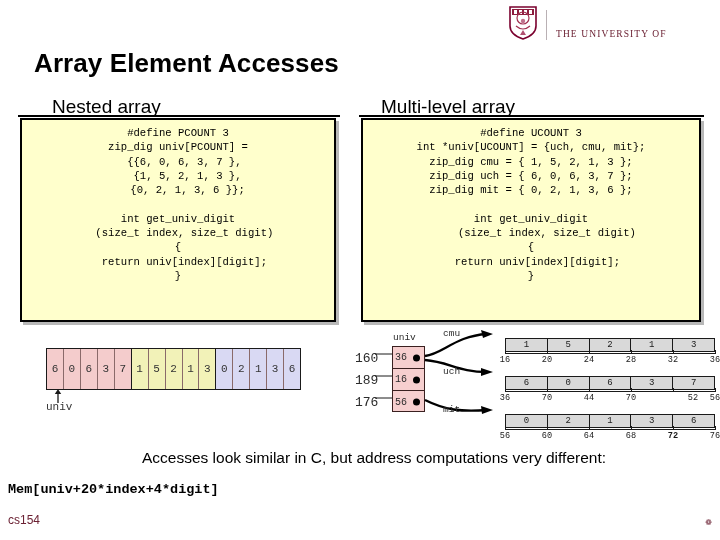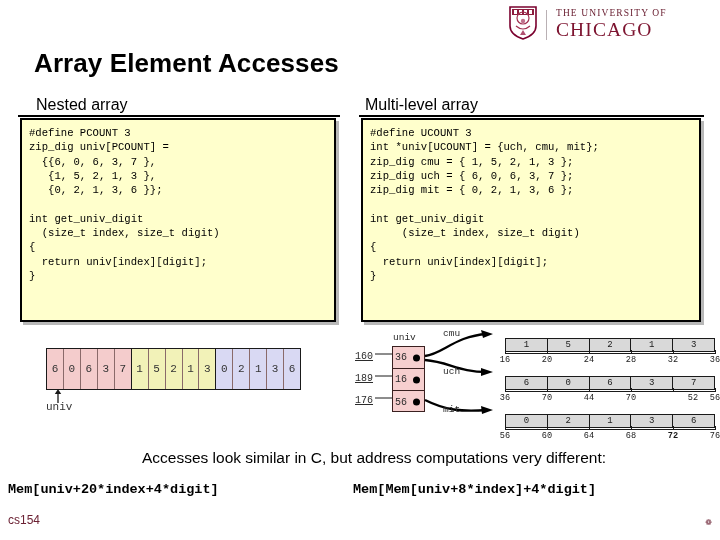--- a/index.html
+++ b/index.html
@@ -72,23 +72,24 @@
     top: 48px;
     font-size: 26px;
     font-weight: bold;
     color: #000000;
     letter-spacing: 0.1px;
   }
 
   
   .col-head {
     position: absolute;
-    font-size: 16px;
+    font-size: 19px;
     color: #000;
     font-weight: normal;
+    margin-left: 16px;
   }
   .col-head.left  { left: 36px;  top: 96px; }
   .col-head.right { left: 365px; top: 96px; }
 
   .head-rule {
     position: absolute;
     height: 2px;
     background: #000;
   }
   .head-rule.left  { left: 18px;  top: 115px; width: 322px; }
@@ -101,20 +102,21 @@
     border: 2px solid #000000;
     box-shadow: 3px 3px 0 rgba(0,0,0,0.28);
     font-family: "Liberation Mono", monospace;
     font-size: 10.6px;
     line-height: 14.3px;
     color: #000;
     white-space: pre;
     box-sizing: border-box;
     padding: 6px 7px 17px 7px;
     overflow: hidden;
+    text-align: center;
   }
   .code-box.left {
     left: 20px;
     top: 118px;
     width: 316px;
     height: 204px;
   }
   .code-box.right {
     left: 361px;
     top: 118px;
@@ -173,23 +175,22 @@
   .diagram-right {
     position: absolute;
     left: 355px;
     top: 328px;
     width: 365px;
     height: 112px;
   }
   .addr-label {
     position: absolute;
     font-family: "Liberation Mono", monospace;
-    font-size: 10px;
+    font-size: 13px;
     color: #2b2b2b;
-    text-decoration: underline;
   }
   .ptr-box {
     position: absolute;
     left: 37px;
     top: 18px;
     width: 33px;
     height: 66px;
     border: 1.3px solid #3a2020;
     background: #f6cfcf;
     box-sizing: border-box;
@@ -335,21 +336,20 @@
         <rect x="21" y="4" width="3" height="4" fill="#ffffff"></rect>
         <path d="M9,12 a6,6 0 0 1 12,0 a6,6 0 0 1 -12,0" fill="none" stroke="#a03050" stroke-width="1.2"></path>
         <path d="M8,20 q7,6 14,0" fill="none" stroke="#a03050" stroke-width="1.2"></path>
         <circle cx="15" cy="15" r="2.2" fill="#c0718c"></circle>
         <path d="M15,24 l3,5 l-6,0 Z" fill="#b05070"></path>
       </svg>
     </div>
     <div class="logo-divider"></div>
     <div class="logo-words">
       <div class="logo-line1">THE UNIVERSITY OF</div>
-      <div class="logo-line2">CHICAGO</div>
     </div>
   </div>
 
   <div class="slide-title">Array Element Accesses</div>
 
   <div class="col-head left">Nested array</div>
   <div class="col-head right">Multi-level array</div>
   <div class="head-rule left"></div>
   <div class="head-rule right"></div>
 
@@ -508,17 +508,16 @@
         <div class="tick-label" style="left: 60%;">68</div>
         <div class="tick" style="left: 80%;"></div>
         <div class="tick-label" style="left: 80%; font-weight: bold;">72</div>
         <div class="tick" style="left: 100%;"></div>
         <div class="tick-label" style="left: 100%;">76</div>
       </div>
   </div>
 
   <div class="summary">Accesses look similar in C, but address computations very different:</div>
   <div class="mem-expr left">Mem[univ+20*index+4*digit]</div>
-  <div class="mem-expr right">Mem[Mem[univ+8*index]+4*digit]</div>
   <div class="course-tag">cs154</div>
   <div class="page-num">❁</div>
 
 </div>
 
 </body></html>

